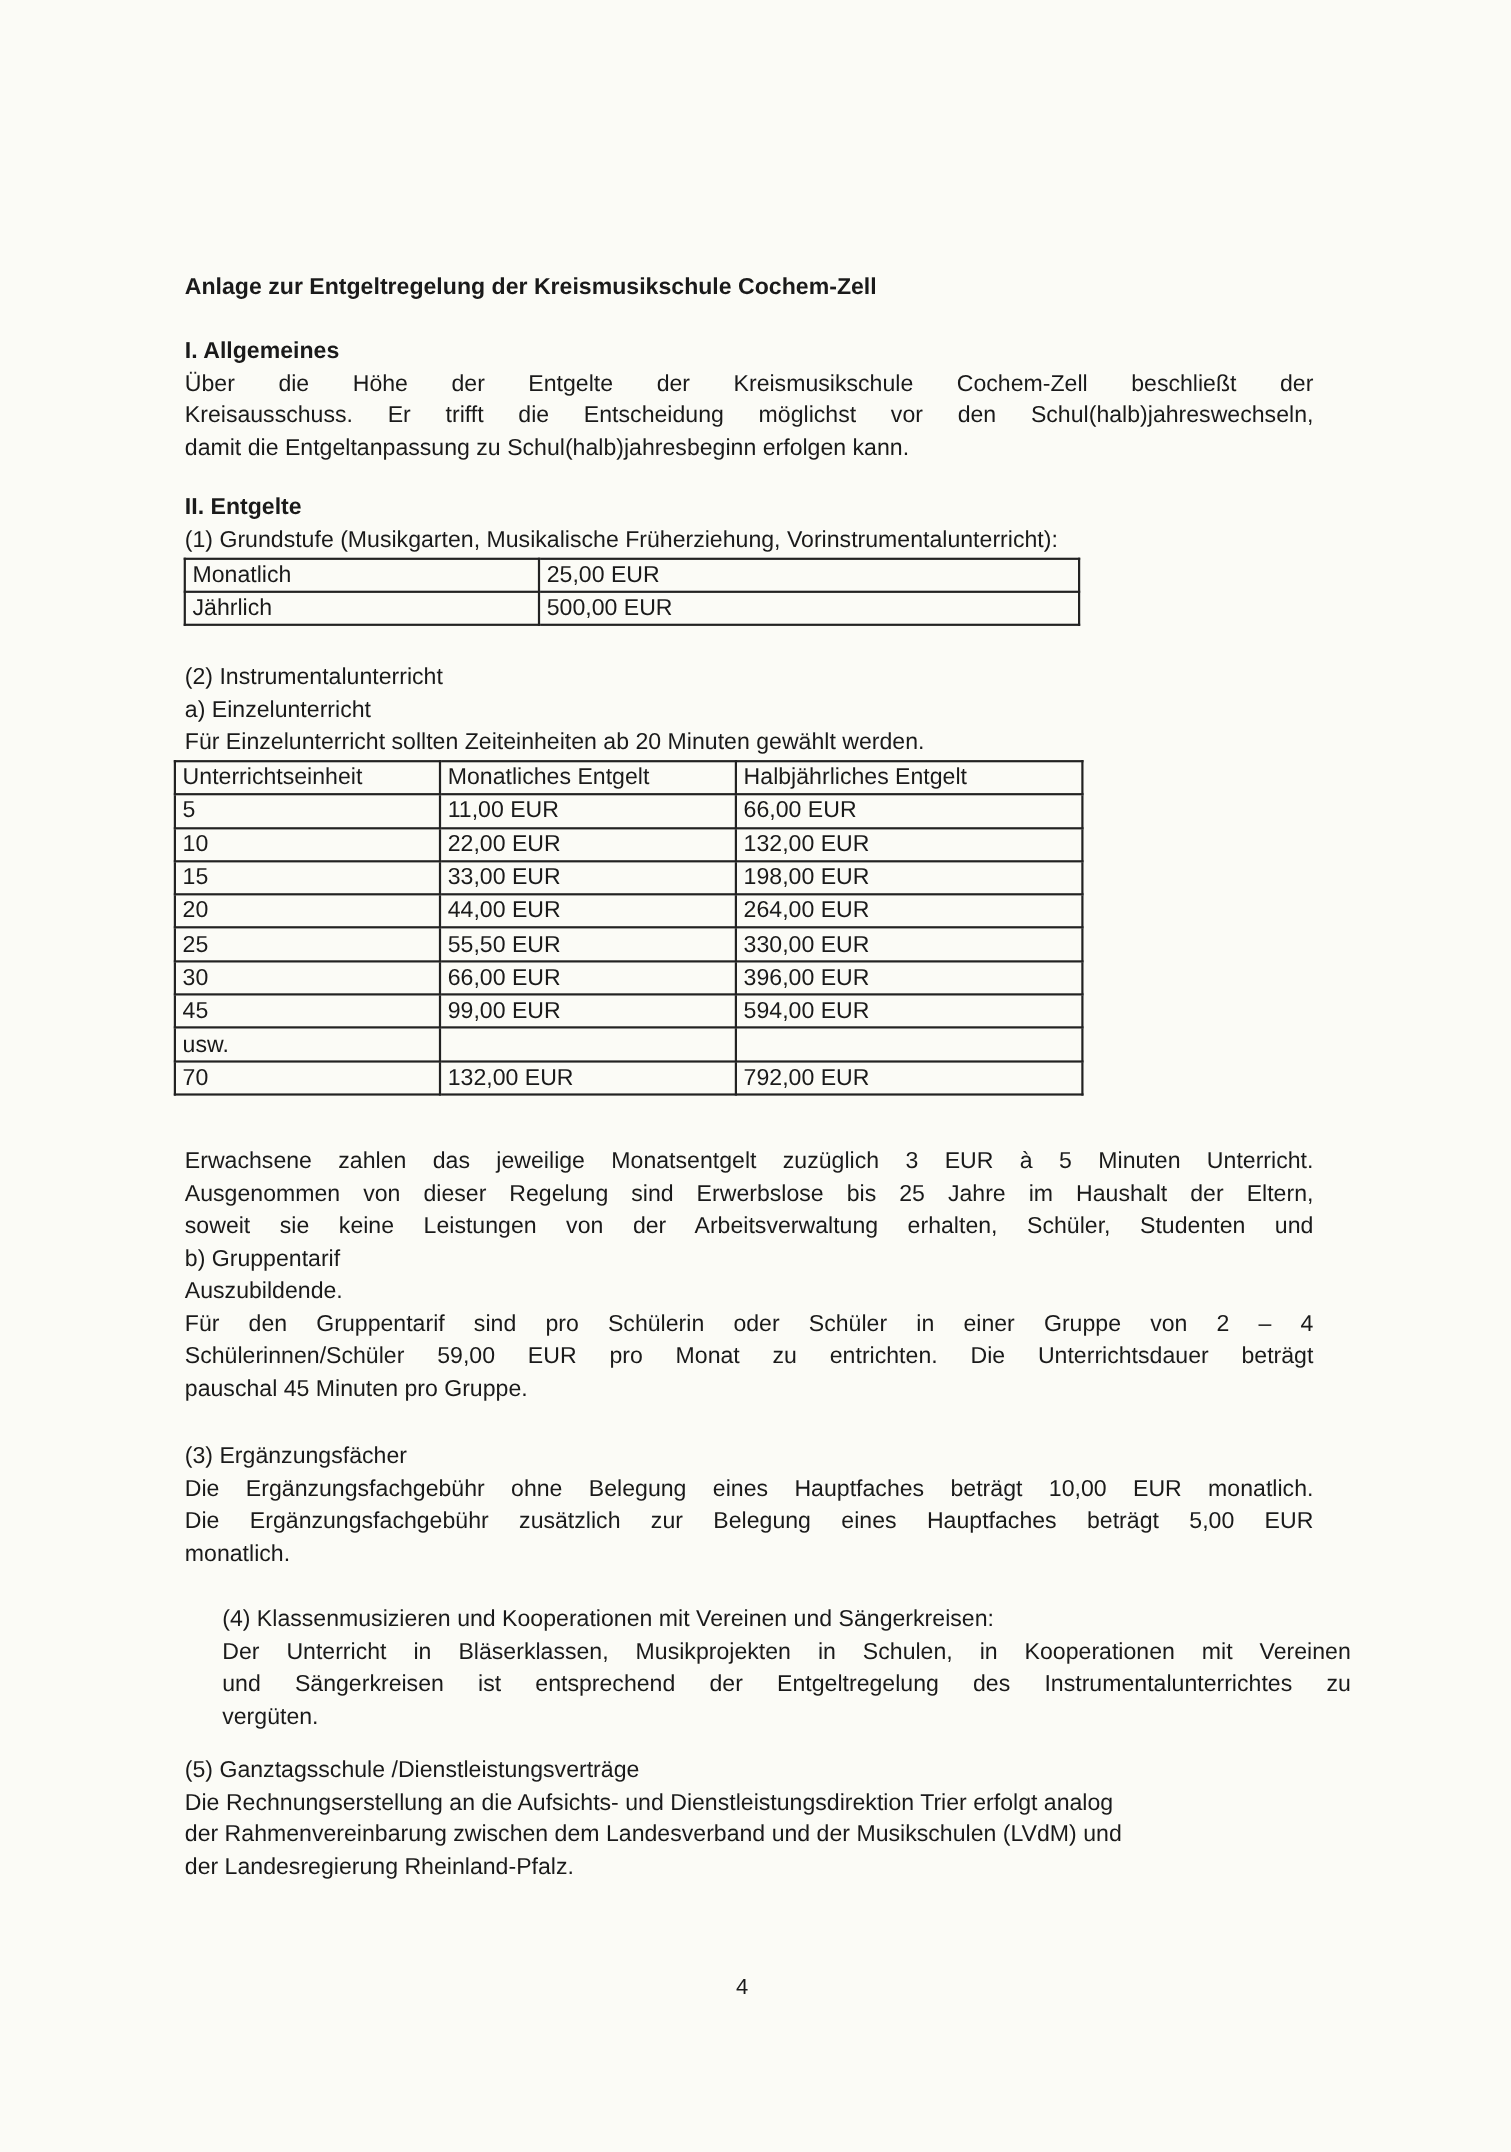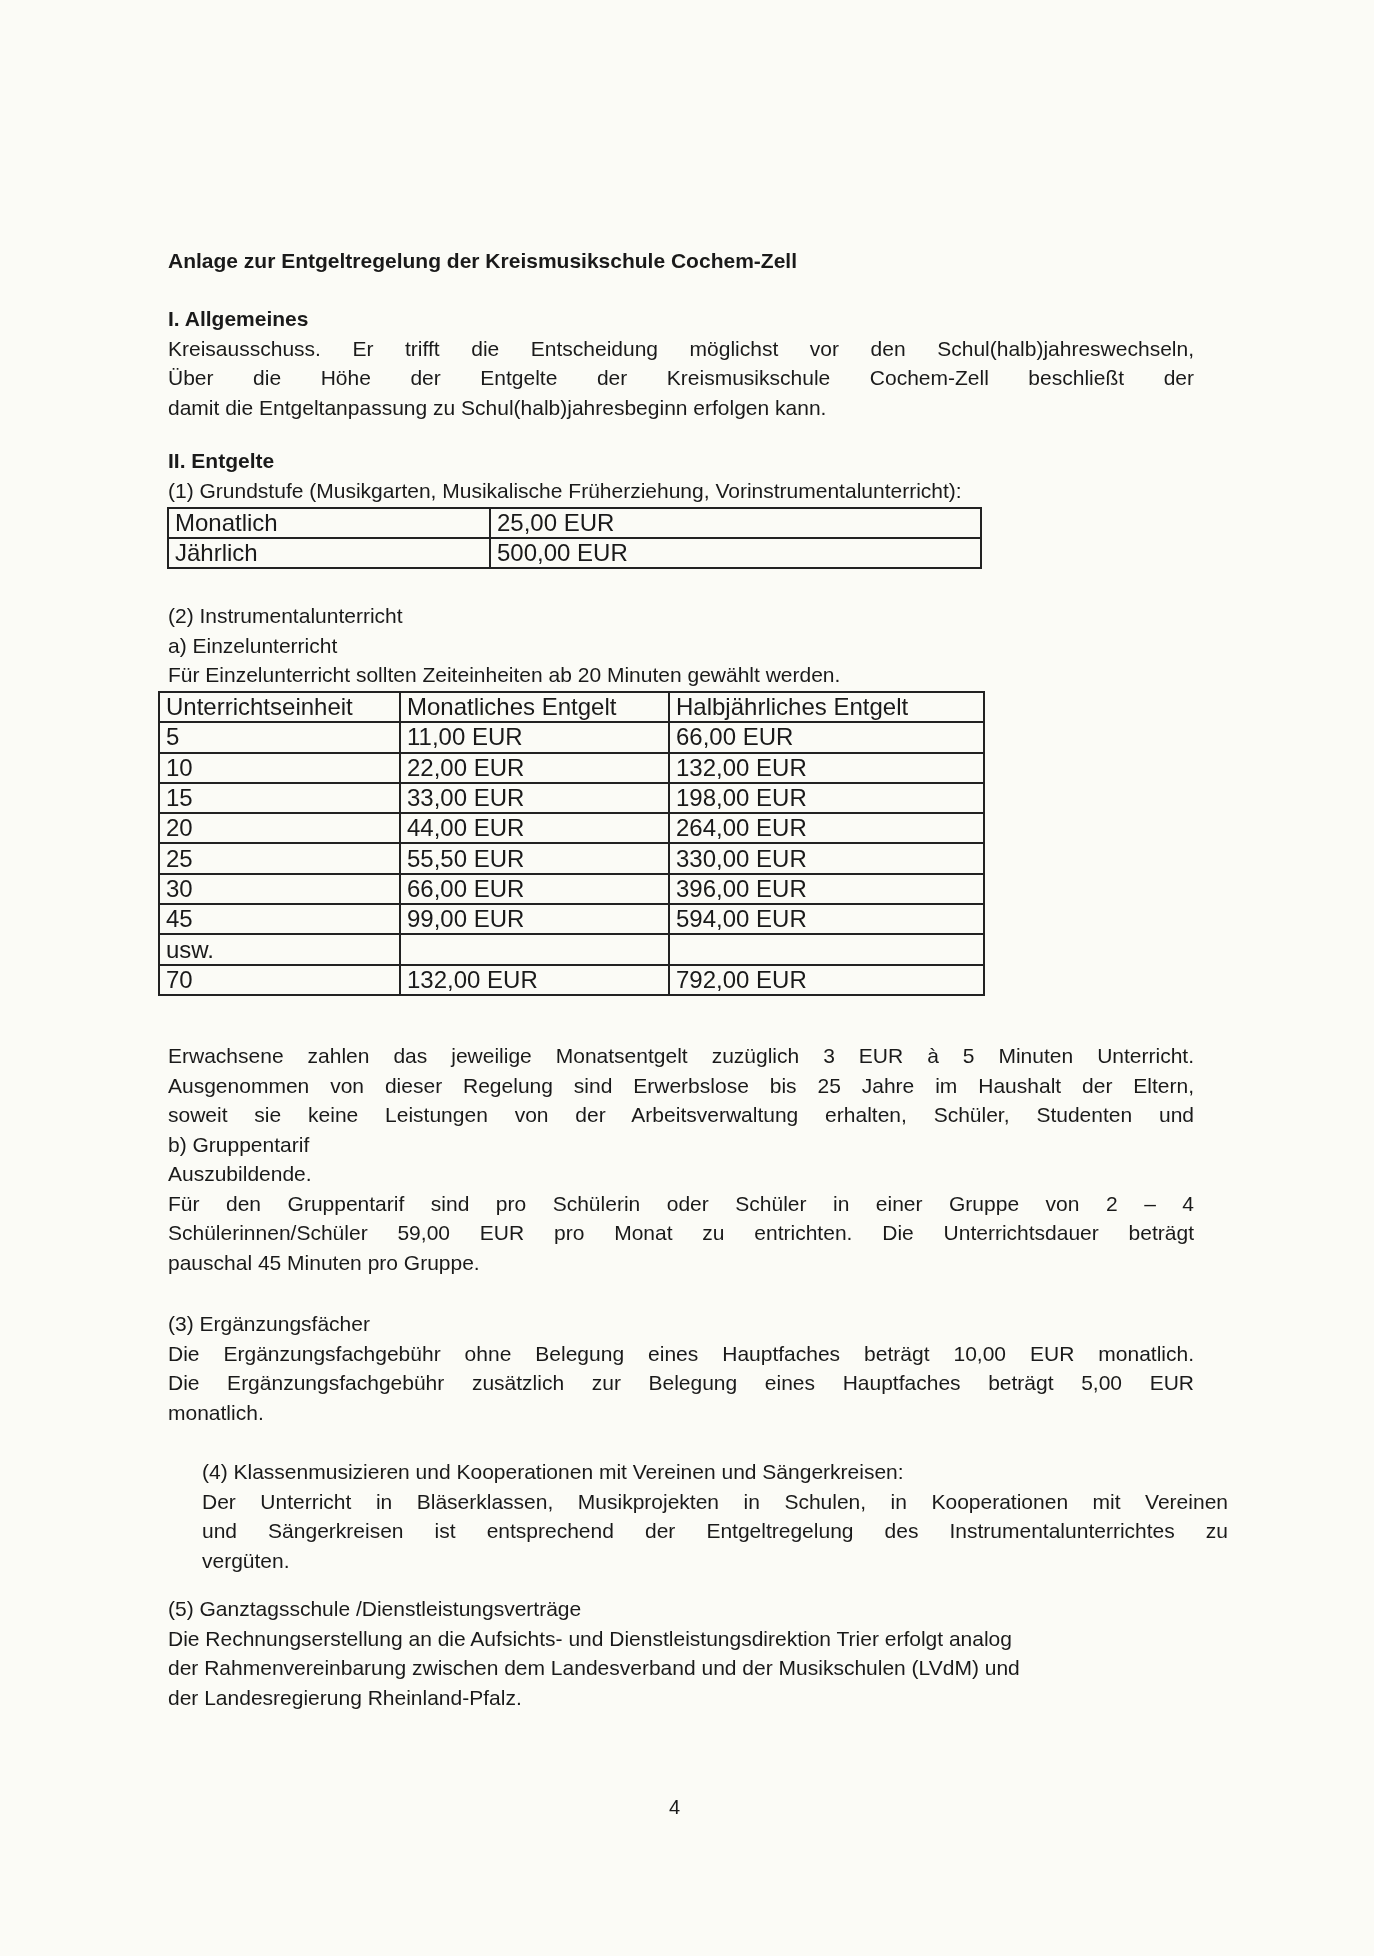--- a/index.html
+++ b/index.html
@@ -10,41 +10,41 @@
     overflow: hidden;
     font-family: "Liberation Sans", "DejaVu Sans", sans-serif;
     color: #1a1a1a;
   }
   .page { position: absolute; left: 0; top: 0; width: 1374px; height: 1956px; }
   .blk { position: absolute; left: 168px; width: 1026px; font-size: 21px; line-height: 29.5px; }
   .title { top: 246px; font-weight: bold; font-size: 21px; }
   .h { font-weight: bold; }
   .line { display: block; white-space: nowrap; }
   .jl { display: block; text-align: justify; text-align-last: justify; white-space: normal; }
-  table { position: absolute; border-collapse: collapse; font-size: 24px; }
+  table { position: absolute; border-collapse: collapse; font-size: 21px; }
   td { border: 2px solid #222; padding: 0 0 0 6px; height: 28px; line-height: 28px; white-space: nowrap; vertical-align: middle; }
   #t1 { left: 167px; top: 507px; width: 815px; }
   #t1 td.c1 { width: 314px; }
   #t2 { left: 158px; top: 691px; width: 827px; }
   #t2 td { height: 28.3px; line-height: 28px; }
   #t2 td.c1 { width: 233px; }
   #t2 td.c2 { width: 261px; }
   .pagenum { position: absolute; left: 669px; top: 1796px; font-size: 20px; }
 </style>
 </head>
 <body>
 
 <div class="page">
 
   <div class="blk title">Anlage zur Entgeltregelung der Kreismusikschule Cochem-Zell</div>
 
   <div class="blk" style="top:304px;">
     <span class="line h">I. Allgemeines</span>
+    <span class="jl">Über die Höhe der Entgelte der Kreismusikschule Cochem-Zell beschließt der</span>
     <span class="jl">Kreisausschuss. Er trifft die Entscheidung möglichst vor den Schul(halb)jahreswechseln,</span>
-    <span class="jl">Über die Höhe der Entgelte der Kreismusikschule Cochem-Zell beschließt der</span>
     <span class="line">damit die Entgeltanpassung zu Schul(halb)jahresbeginn erfolgen kann.</span>
   </div>
 
   <div class="blk" style="top:446px;">
     <span class="line h">II. Entgelte</span>
     <span class="line">(1) Grundstufe (Musikgarten, Musikalische Früherziehung, Vorinstrumentalunterricht):</span>
   </div>
 
   <table id="t1">
     <tbody>

